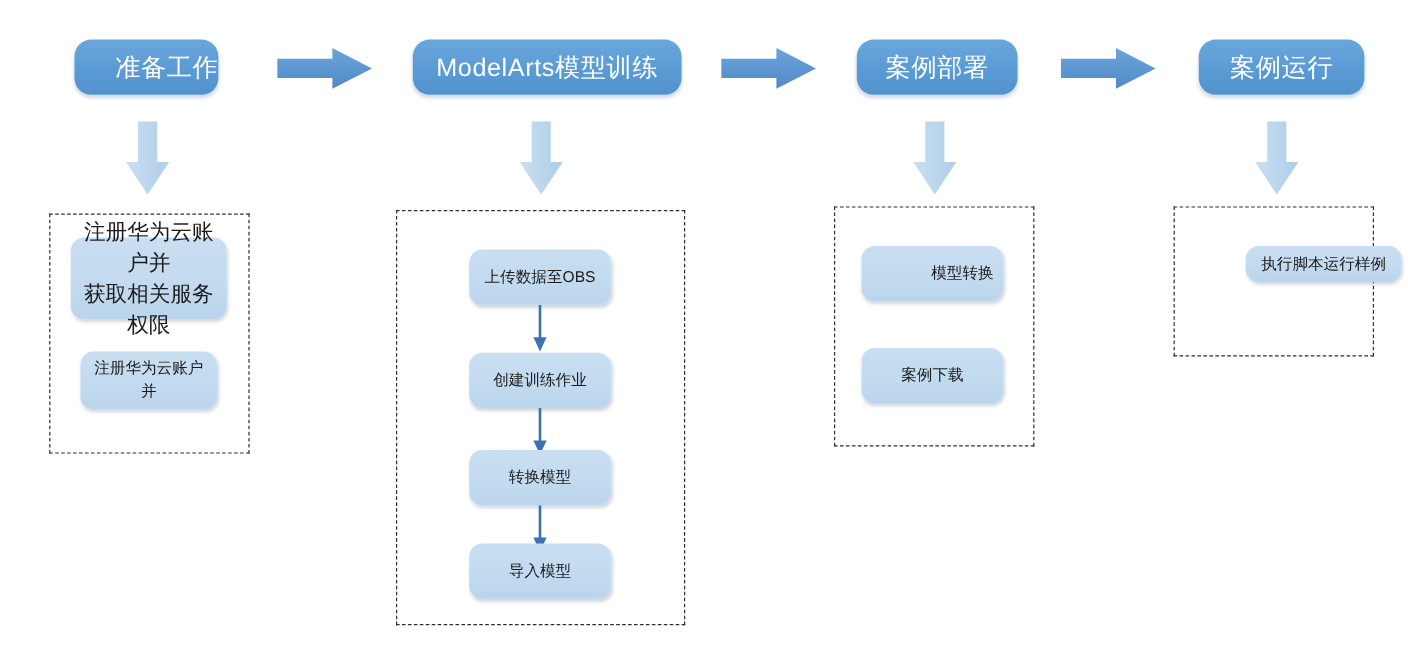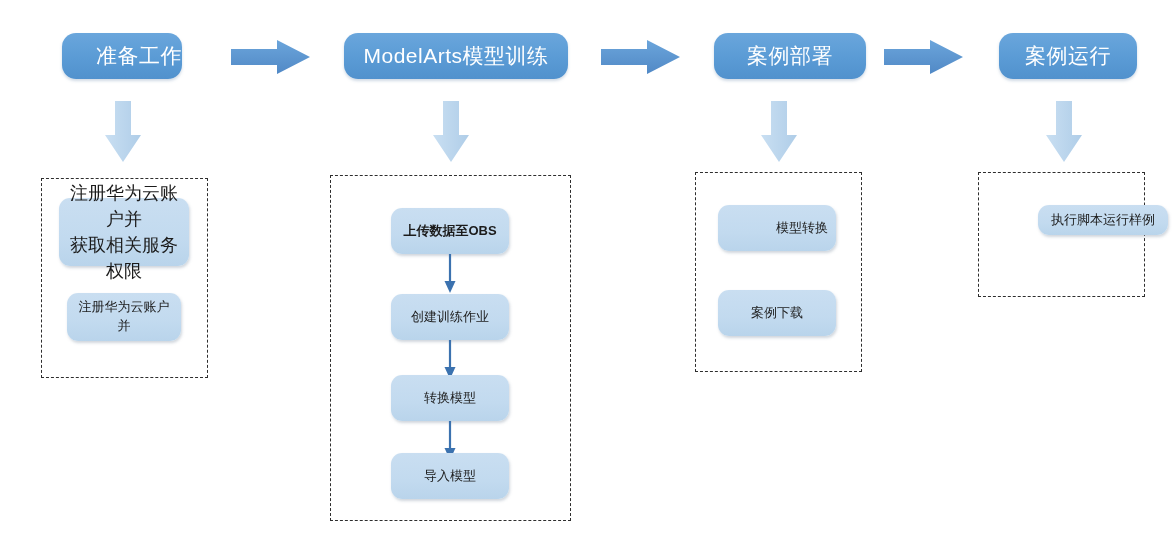--- a/index.html
+++ b/index.html
@@ -134,21 +134,21 @@
 
   <div class="varrow" style="left:432px; top:101px;">
     <svg width="38" height="62" viewBox="0 0 38 62">
       <path d="M11,0 L27,0 L27,34 L37,34 L19,61 L1,34 L11,34 Z" fill="url(#gd1)"></path>
     </svg>
   </div>
 
   <div class="group" style="left:330px; top:175px; width:241px; height:346px;">
   </div>
 
-  <div class="task" style="left:391px; top:208px; width:118px; height:46px;font-weight:bold;">
+  <div class="task" style="left:391px; top:208px; width:118px; height:46px;">
     <span>上传数据至OBS</span>
   </div>
 
   <div class="connector" style="left:443px; top:254px;">
     <svg width="14" height="40" viewBox="0 0 14 40">
       <line x1="7" y1="0" x2="7" y2="28" stroke="#3B72AF" stroke-width="2.2"></line>
       <path d="M7,39 L1.5,27 L12.5,27 Z" fill="#3B72AF"></path>
     </svg>
   </div>
 
@@ -171,21 +171,21 @@
     <svg width="14" height="40" viewBox="0 0 14 40">
       <line x1="7" y1="0" x2="7" y2="28" stroke="#3B72AF" stroke-width="2.2"></line>
       <path d="M7,39 L1.5,27 L12.5,27 Z" fill="#3B72AF"></path>
     </svg>
   </div>
 
   <div class="task" style="left:391px; top:453px; width:118px; height:46px;">
     <span>导入模型</span>
   </div>
 
-  <div class="pill" style="left:714px; top:33px; width:152px; height:46px;">
+  <div class="pill" style="left:714px; top:33px; width:134px; height:46px;">
     <span>案例部署</span>
   </div>
 
   <div class="harrow" style="left:884px; top:39px;">
     <svg width="80" height="36" viewBox="0 0 80 36">
       <path d="M0,10 L46,10 L46,1 L79,18 L46,35 L46,26 L0,26 Z" fill="url(#ga1)"></path>
     </svg>
   </div>
 
   <div class="varrow" style="left:760px; top:101px;">

